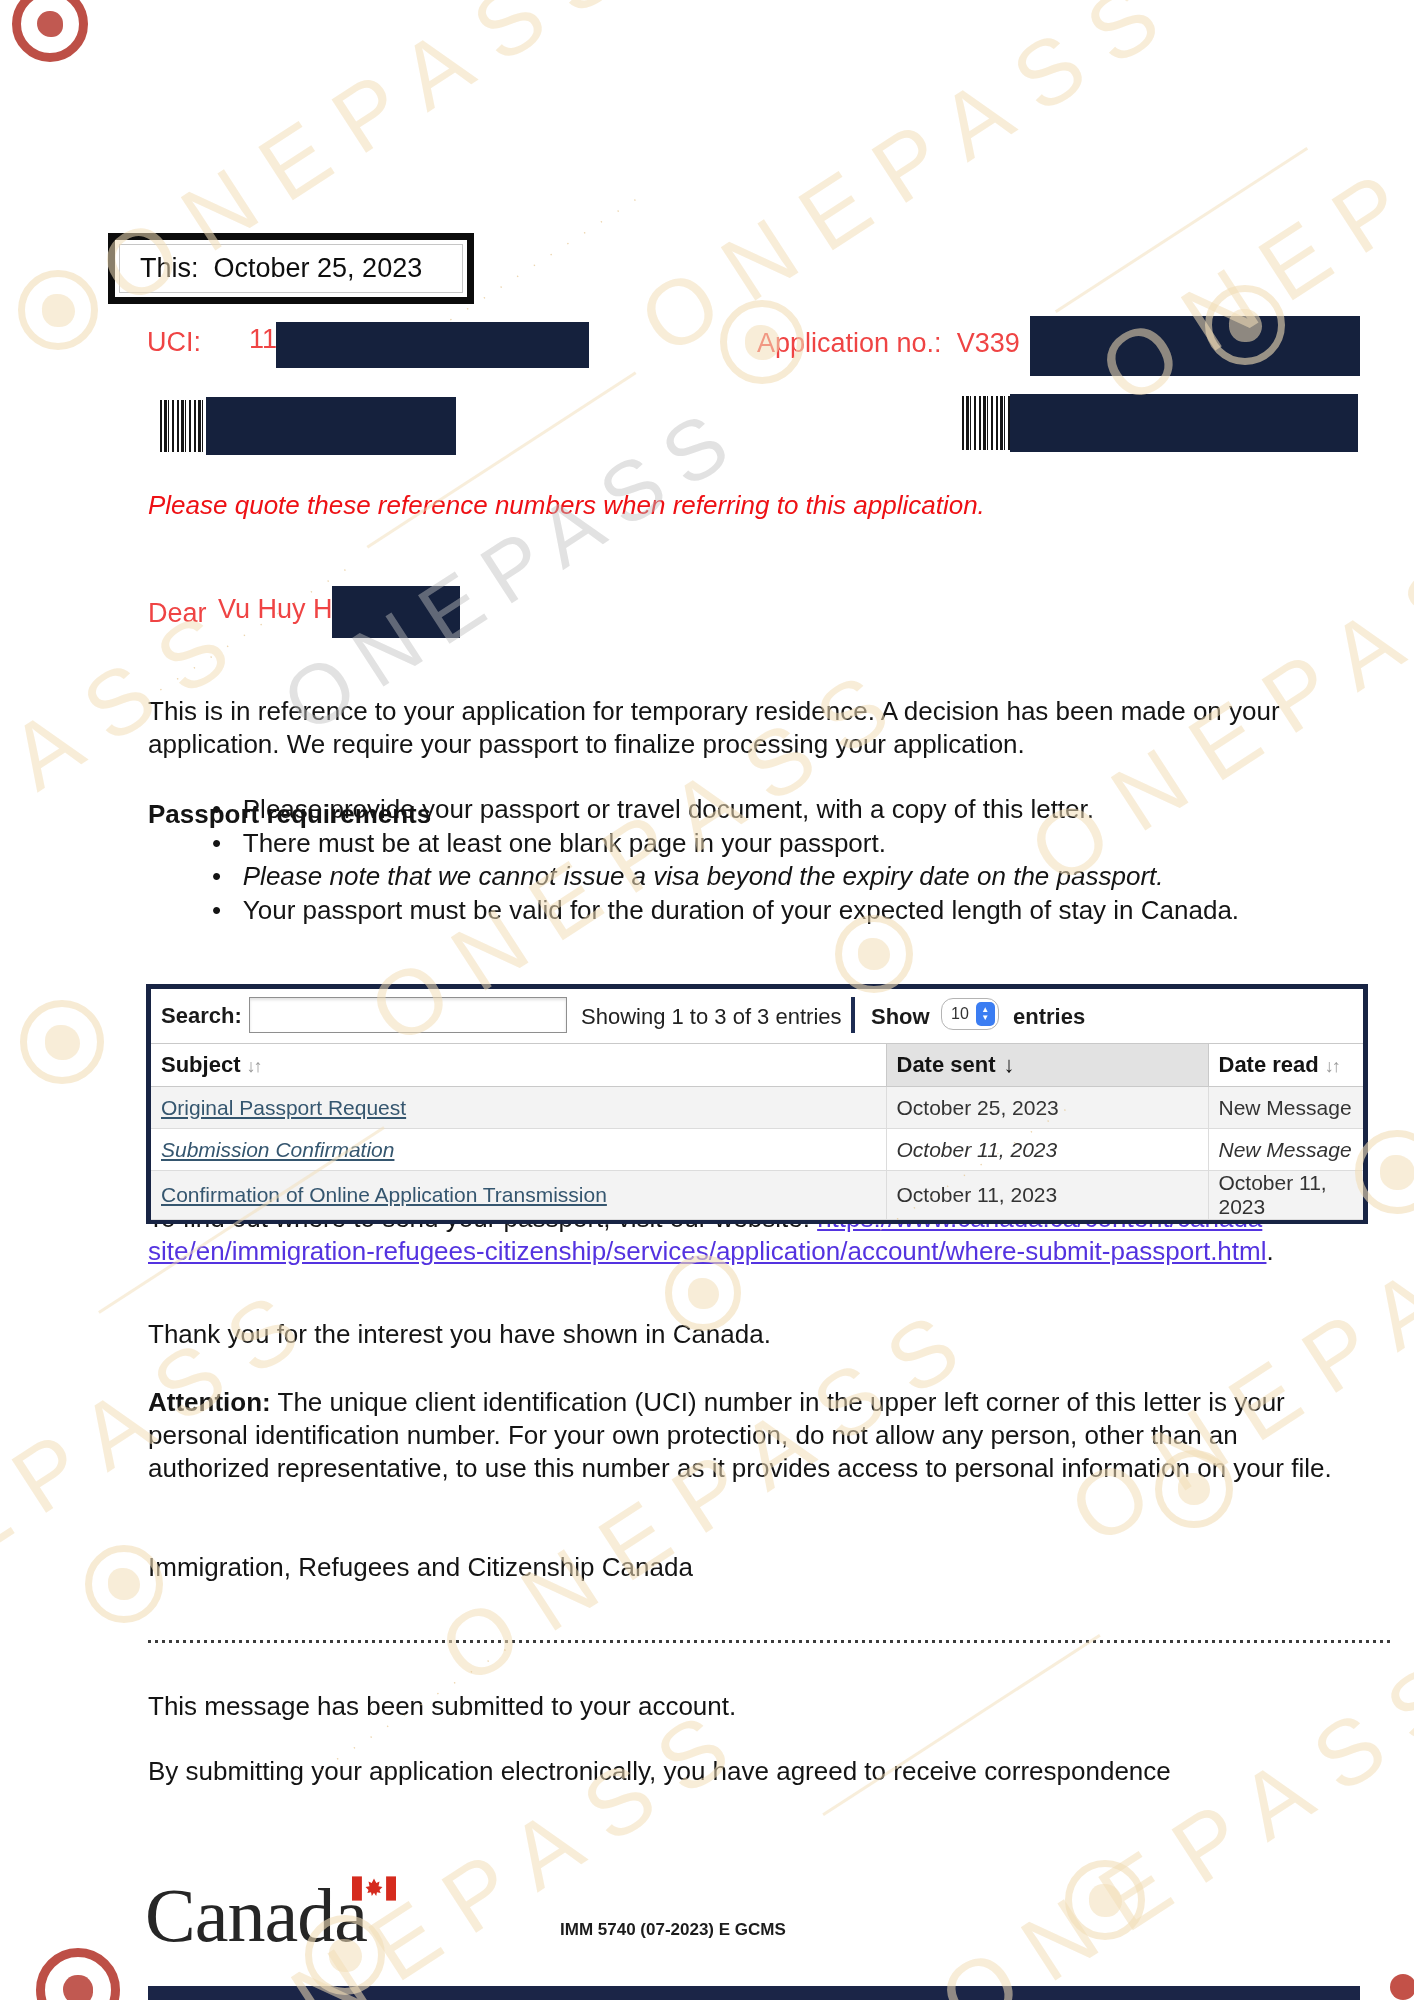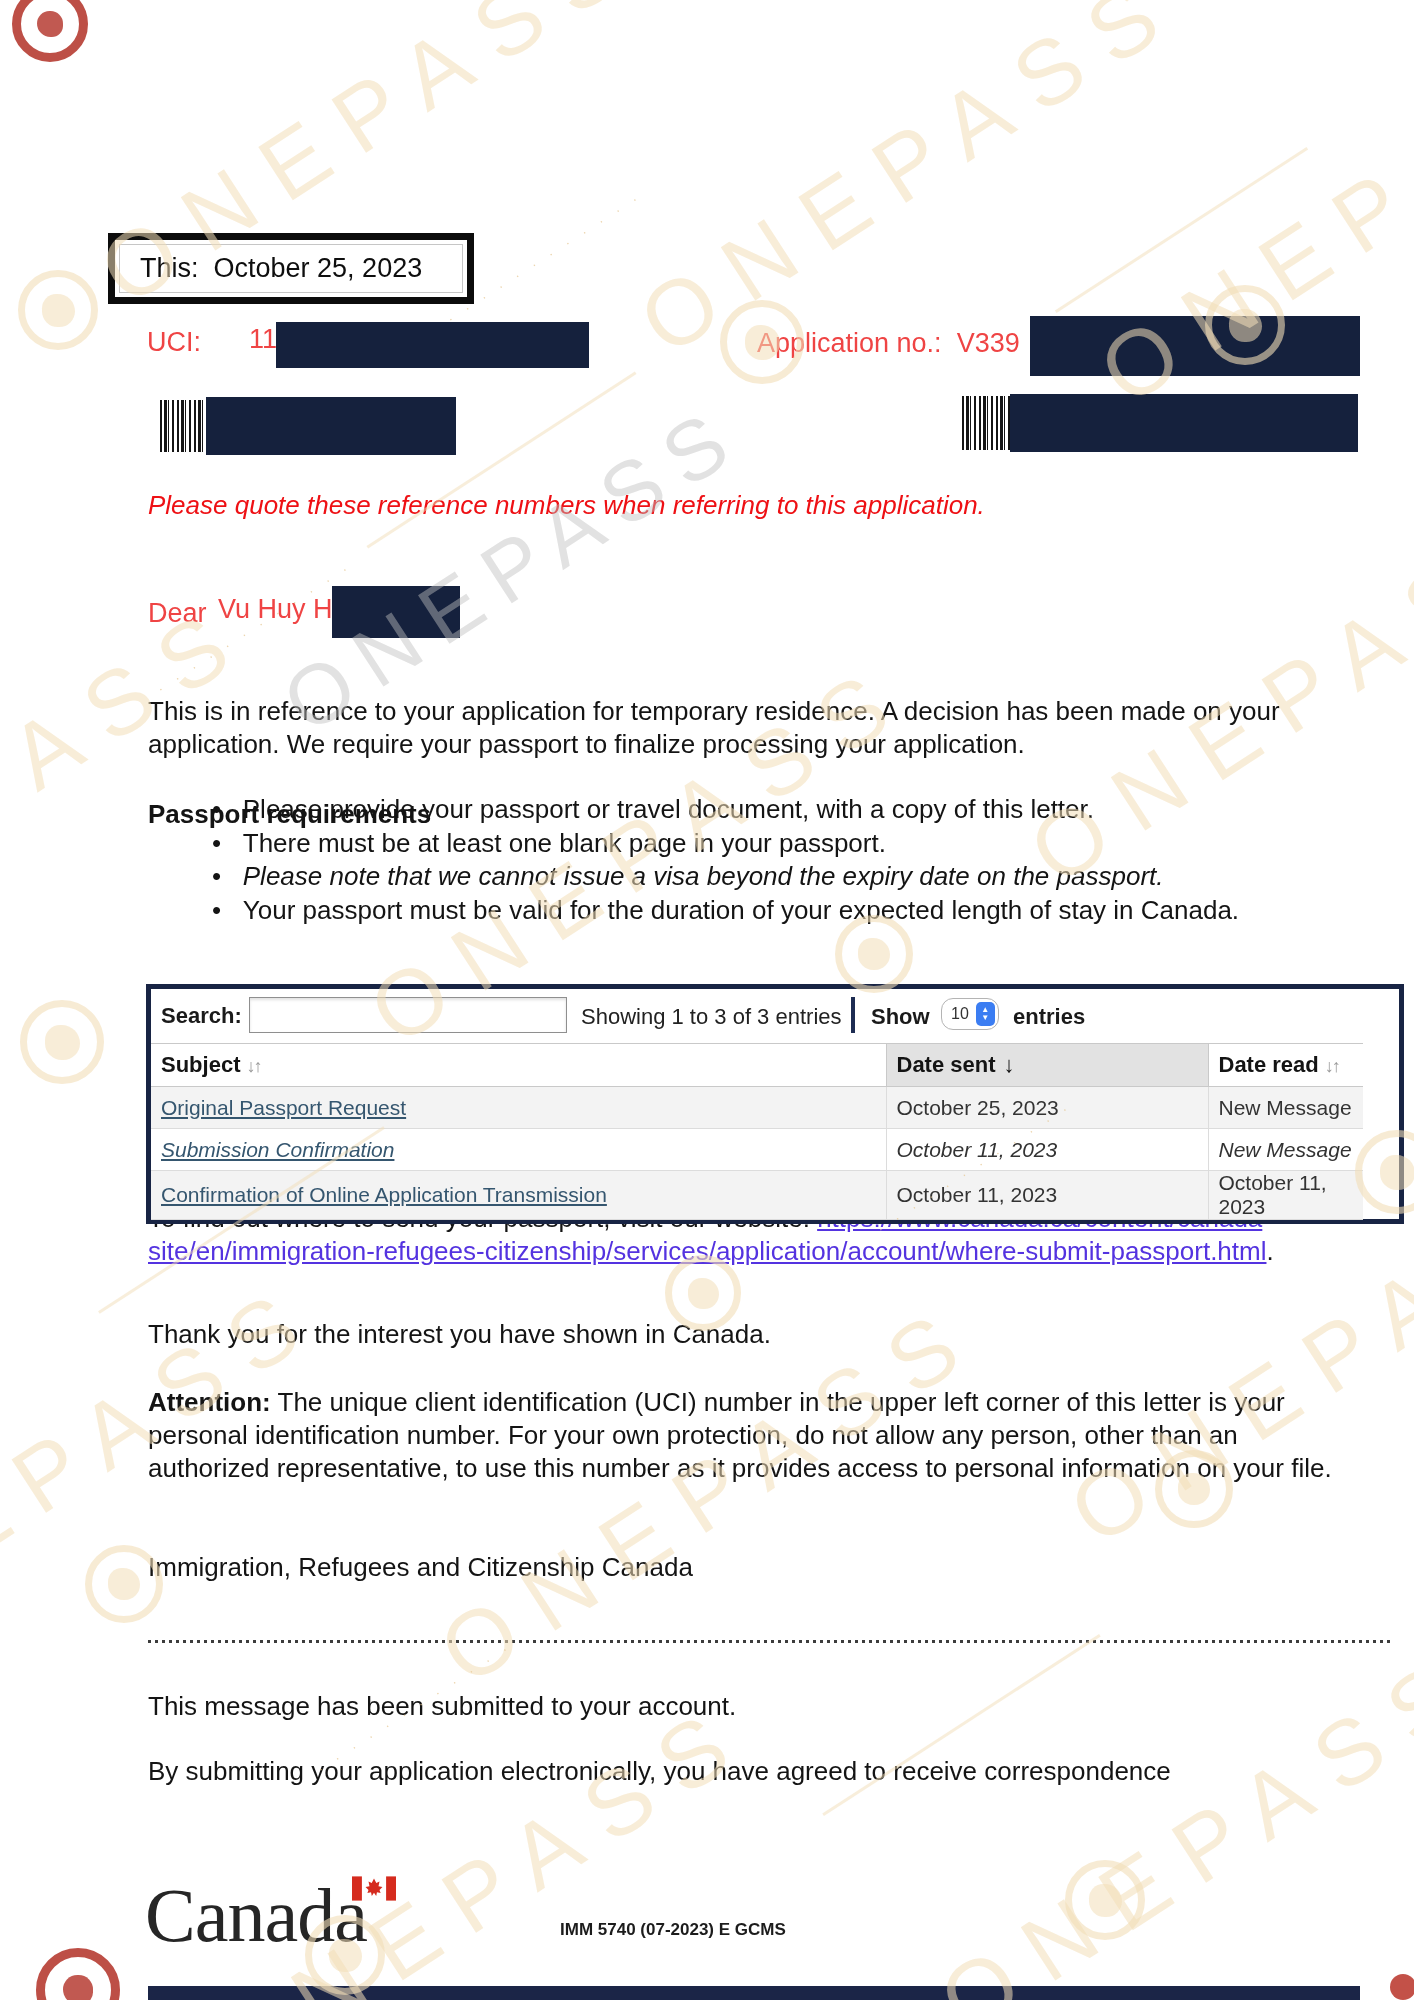--- a/index.html
+++ b/index.html
@@ -10,21 +10,21 @@
   
   .date-box{left:108px;top:233px;width:352px;height:57px;border:7px solid #0c0c0c;background:#fff;}
   .date-inner{position:absolute;inset:4px;border:1px solid #c6c6c6;display:flex;align-items:center;padding-left:20px;
               font-size:27px;color:#0e0e0e;}
   
   .label27{font-size:27px;color:#ef4444;}
   .redact{background:#15213d;}
   .barcode{background:repeating-linear-gradient(90deg,#141414 0 2px,#fff 2px 4px,#141414 4px 7px,#fff 7px 8px,#141414 8px 9px,#fff 9px 12px,#141414 12px 14px,#fff 14px 17px);}
   .red-note{font-size:26px;font-style:italic;color:#ee1014;font-weight:500;}
   
-  .msg-widget{left:146px;top:984px;width:1212px;height:230px;border:5px solid #182444;background:#fff;z-index:20;padding-left:36px;}
+  .msg-widget{left:146px;top:984px;width:1212px;height:230px;border:5px solid #182444;background:#fff;z-index:20;}
   .mw-label{font-weight:bold;font-size:22px;color:#1a1a1a;}
   .mw-text{font-size:22px;color:#222;}
   .search-input{position:absolute;left:98px;top:8px;width:300px;height:34px;border:1px solid #8f8f8f;
                 box-shadow:inset 0 2px 3px rgba(0,0,0,.12);background:#fff;font-size:20px;padding:0 8px;}
   .mw-sep{position:absolute;left:700px;top:8px;width:4px;height:36px;background:#1d2c52;}
   .show-select{position:absolute;left:790px;top:9px;height:30px;display:flex;align-items:center;gap:7px;
                border:1px solid #b4b4b4;border-radius:12px;background:#fff;padding:0 3px 0 9px;}
   .show-select .val{font-size:16px;color:#333;}
   .stepper{width:19px;height:24px;background:#3b7df2;border-radius:5px;display:flex;flex-direction:column;
            align-items:center;justify-content:center;color:#fff;font-size:8px;line-height:8px;}

